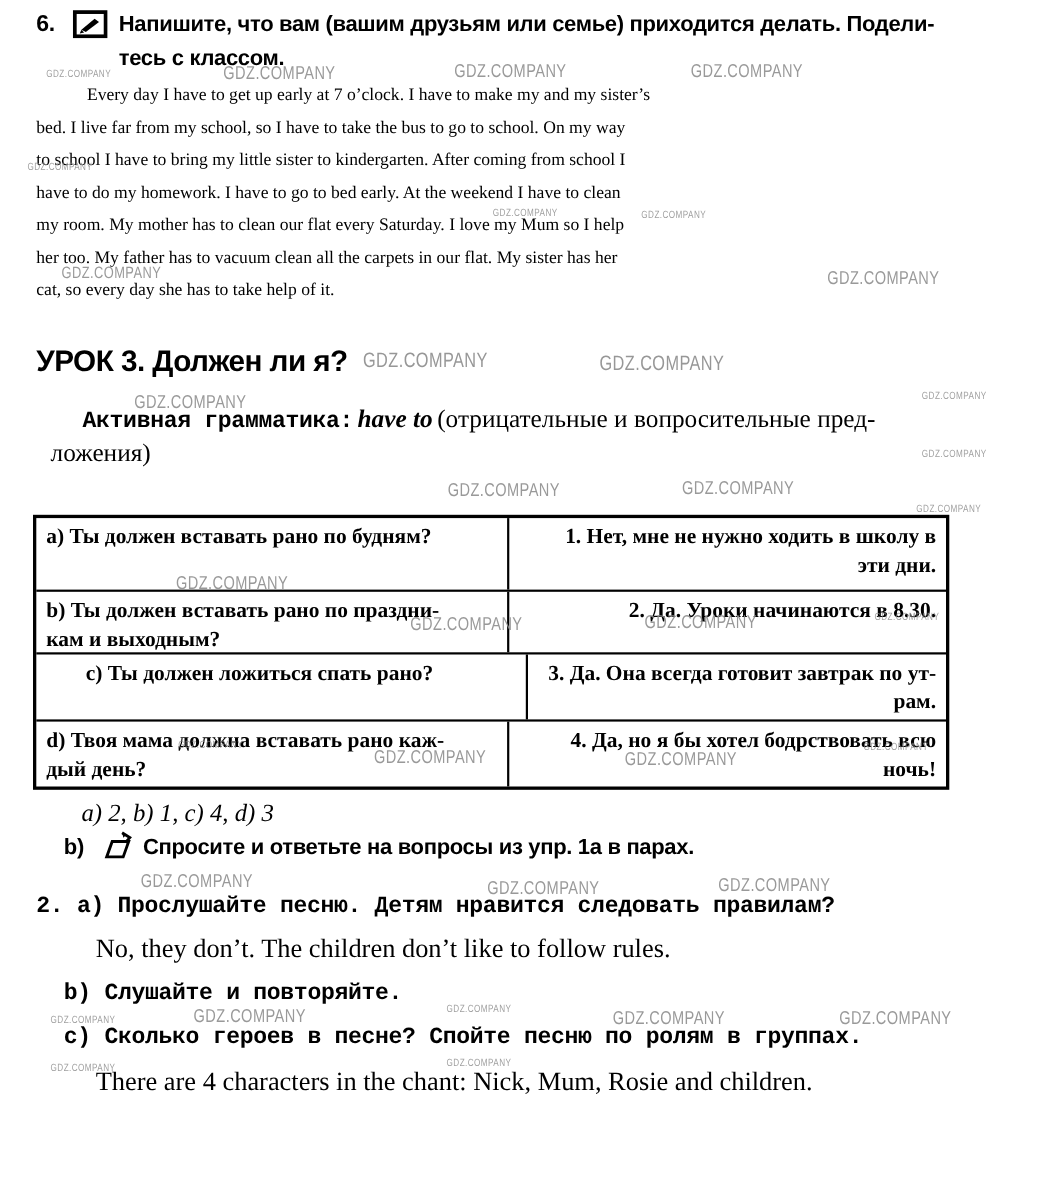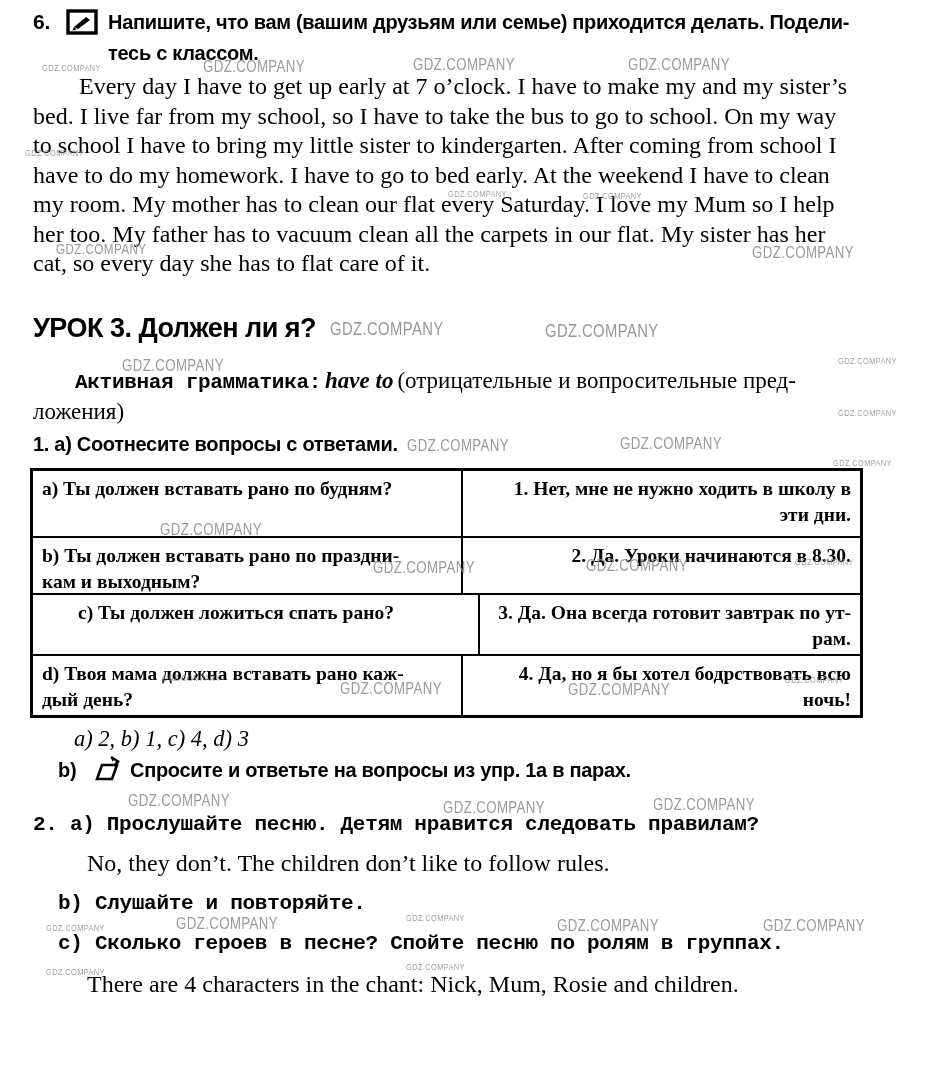--- a/index.html
+++ b/index.html
@@ -15,21 +15,21 @@
   
   .hdr{font-family:"Liberation Sans",sans-serif;font-weight:700;font-size:20px;letter-spacing:-0.3px;}
   .hdr-big{font-family:"Liberation Sans",sans-serif;font-weight:700;font-size:27px;letter-spacing:-0.5px;}
   .hdr-med{font-family:Liberation Mono, monospace;font-weight:700;font-size:21px;letter-spacing:-0.3px;}
   
   .serif22{font-size:22px;line-height:29px;font-style:italic;}
   .serif23{font-size:23px;}
   .serif24{font-size:24px;}
   
   #para{position:absolute;left:33px;top:72px;width:836px;}
-  #para .pline{font-size:24px;line-height:29.5px;white-space:nowrap;}
+  #para .pline{font-size:16px;line-height:29.5px;white-space:nowrap;}
   #para .pline:first-child{padding-left:46px;}
   
   #grammar1 i{font-family:"Liberation Serif",serif;font-weight:700;font-size:23px;}
   #grammar1 .gs{font-size:23px;font-weight:400;}
   
   #qa-table{
     position:absolute;left:30px;top:468px;width:833px;
     border:3px solid #000;box-sizing:border-box;
   }
   .trow{display:flex;border-top:2px solid #000;}
@@ -66,33 +66,32 @@
   <span class="abs hdr" style="left:108px;top:11px;">Напишите, что вам (вашим друзьям или семье) приходится делать. Подели-</span>
   <span class="abs hdr" style="left:108px;top:42px;">тесь с классом.</span>
 
   <div id="para">
     <div class="pline">Every day I have to get up early at 7 o’clock. I have to make my and my sister’s</div>
     <div class="pline">bed. I live far from my school, so I have to take the bus to go to school. On my way</div>
     <div class="pline">to school I have to bring my little sister to kindergarten. After coming from school I</div>
     <div class="pline">have to do my homework. I have to go to bed early. At the weekend I have to clean</div>
     <div class="pline">my room. My mother has to clean our flat every Saturday. I love my Mum so I help</div>
     <div class="pline">her too. My father has to vacuum clean all the carpets in our flat. My sister has her</div>
-    <div class="pline">cat, so every day she has to flat care of it.</div>
+    <div class="pline">cat, so every day she has to take help of it.</div>
   </div>
 
   <span class="abs hdr-big" style="left:33px;top:313px;text-align:center;">УРОК 3. Должен ли я?</span>
 
   <div class="abs" id="grammar1" style="left:75px;top:368px;">
     <span class="hdr-med">Активная грамматика:</span>
     <i>have to</i>
     <span class="gs">(отрицательные и вопросительные пред-</span>
   </div>
-  <span class="abs serif23" style="left:33px;top:399px;">ложения)</span>
+  <span class="abs serif23" style="left:46px;top:399px;">ложения)</span>
 
-  <span class="abs hdr" style="left:33px;top:433px;">1. a) Соотнесите вопросы с ответами.</span>
 
   <div id="qa-table">
     <div class="trow r1">
       <div class="tcell q">
         <div class="cl">a) Ты должен вставать рано по будням?</div>
         <div class="cl"></div>
       </div>
       <div class="tcell a">
         <div class="cl">1. Нет, мне не нужно ходить в школу в</div>
         <div class="cl">эти дни.</div>

